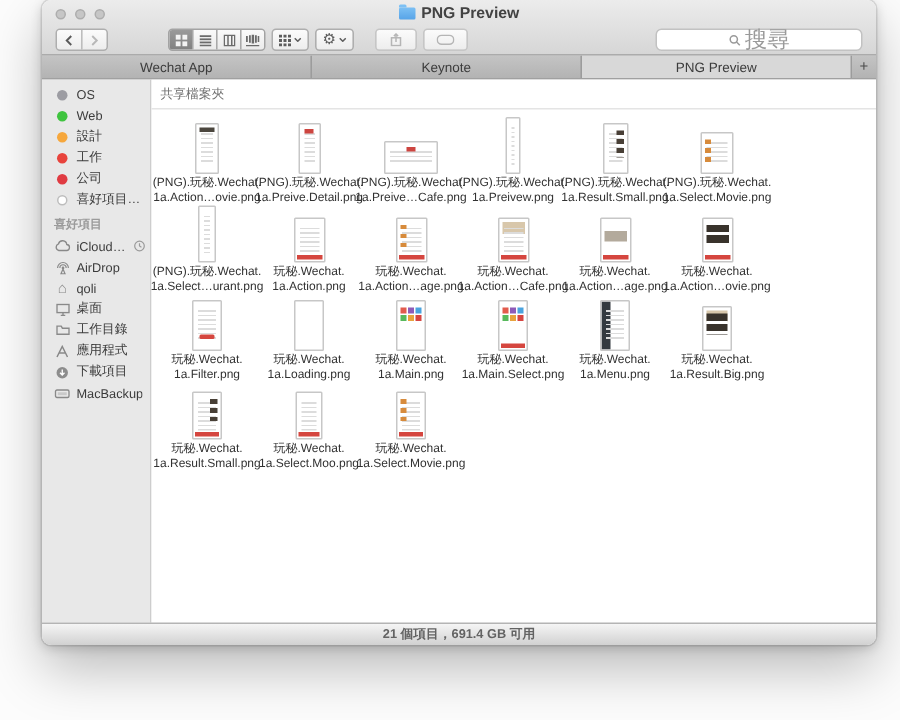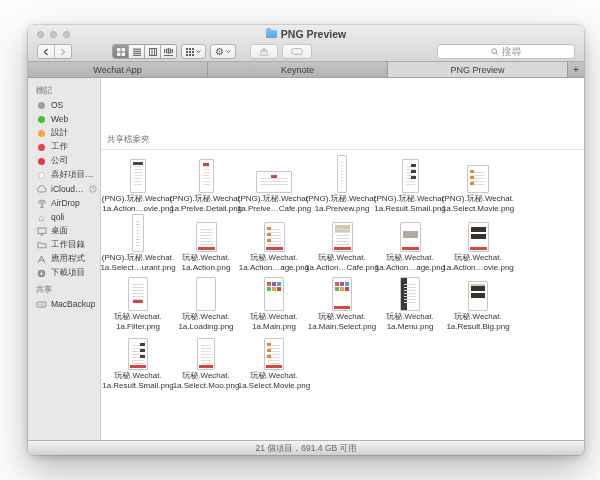--- a/index.html
+++ b/index.html
@@ -1,17 +1,17 @@
 <!DOCTYPE html>
 <html><head>
 <meta charset="utf-8">
 <style>
   html,body{margin:0;padding:0;}
   body{width:600px;height:480px;background:#fcfcfc;font-family:"Liberation Sans",sans-serif;position:relative;overflow:hidden;}
-  .window{position:absolute;left:28px;top:25px;width:556px;height:430px;border-radius:6px;background:#fff;
+  .window{position:absolute;left:28px;top:0;width:556px;height:430px;border-radius:6px;background:#fff;
     box-shadow:0 16px 36px rgba(0,0,0,.26),0 2px 8px rgba(0,0,0,.18),0 0 0 1px rgba(0,0,0,.10);
     display:flex;flex-direction:column;overflow:hidden;}
   
   .chrome{flex:none;height:36px;background:linear-gradient(#ececec,#d6d6d6);border-bottom:1px solid #ababab;position:relative;}
   .traffic{position:absolute;left:9px;top:6px;display:flex;gap:6px;}
   .light{width:7px;height:7px;border-radius:50%;background:#c6c6c6;border:1px solid #adadad;box-sizing:border-box;}
   .titlebar{height:17px;display:flex;align-items:center;justify-content:center;gap:4px;}
   .folder-ico{width:11px;height:8px;background:linear-gradient(#7cc0f4,#57a4e8);border-radius:1px;position:relative;}
   .folder-ico:before{content:"";position:absolute;left:0;top:-2px;width:5px;height:2px;background:#7cc0f4;border-radius:1px 1px 0 0;}
   .title{font-size:10.5px;font-weight:bold;color:#434343;}
@@ -22,41 +22,41 @@
   .seg{display:flex;border:1px solid #a3a3a3;border-radius:3px;overflow:hidden;height:13px;margin-left:36px;}
   .seg>span{width:15px;display:flex;align-items:center;justify-content:center;background:linear-gradient(#fafafa,#ebebeb);color:#6b6b6b;}
   .seg>span+span{border-left:1px solid #a9a9a9;}
   .seg>span.sel{background:linear-gradient(#9a9a9a,#818181);color:#f3f3f3;}
   .tbtn{height:13px;border:1px solid #aeaeae;border-radius:3px;background:linear-gradient(#fbfbfb,#ededed);
     display:flex;align-items:center;justify-content:center;gap:2px;padding:0 4px;color:#5d5d5d;}
   .tbtn.dis{border-color:#c6c6c6;color:#b5b5b5;}
   .gear{font-size:10px;line-height:10px;}
   .search-field{margin-left:auto;width:136px;height:13px;border:1px solid #c2c2c2;border-radius:4px;background:#fff;
     display:flex;align-items:center;justify-content:center;gap:3px;}
-  .search-field span{font-size:10px;color:#9a9a9a;}
+  .search-field span{font-size:15px;color:#9a9a9a;}
   
   .tabbar{flex:none;height:15px;display:flex;background:#b3b3b3;border-bottom:1px solid #a0a0a0;}
   .tab{flex:1;display:flex;align-items:center;justify-content:center;font-size:9px;color:#3c3c3c;
     background:linear-gradient(#c4c4c4,#b3b3b3);border-right:1px solid #9c9c9c;white-space:nowrap;overflow:hidden;}
   .tab.active{background:#d8d8d8;}
   .tab-plus{width:16px;display:flex;align-items:center;justify-content:center;font-size:10px;color:#4d4d4d;
     background:linear-gradient(#c4c4c4,#b3b3b3);}
   
   .main{flex:1;display:flex;min-height:0;}
   .sidebar{flex:none;width:72px;background:#e8e8e8;border-right:1px solid #cdcdcd;padding-top:3px;overflow:hidden;}
   .sb-header{font-size:8px;font-weight:bold;color:#9b9b9b;padding:4px 0 2px 8px;white-space:nowrap;}
   .sb-item{height:14px;display:flex;align-items:center;padding:0 3px 0 8px;gap:4px;font-size:8.5px;color:#3b3b3b;white-space:nowrap;overflow:hidden;}
   .sb-icon{flex:none;width:11px;display:flex;align-items:center;justify-content:center;}
   .sb-label{overflow:hidden;text-overflow:ellipsis;}
   .sb-trail{margin-left:auto;flex:none;display:flex;align-items:center;}
   .sdot{width:7px;height:7px;border-radius:50%;display:inline-block;}
   .sdot.ring{background:#fff;border:1.5px solid #bdbdbd;box-sizing:border-box;}
   .uicon{font-size:10px;line-height:9px;color:#898989;}
   
-  .content{flex:1;background:#fff;display:flex;flex-direction:column;min-width:0;justify-content:center;}
+  .content{flex:1;background:#fff;display:flex;flex-direction:column;min-width:0;}
   .content-header{flex:none;font-size:8.5px;color:#707070;padding:4px 0 3px 6px;border-bottom:1px solid #e4e4e4;}
   .grid{display:grid;grid-template-columns:repeat(6,68px);padding:3px 0 0 3px;}
   .file{width:68px;height:59px;display:flex;flex-direction:column;align-items:center;}
   .thumb-wrap{flex:none;height:40px;display:flex;align-items:flex-end;justify-content:center;}
   .thumb{position:relative;background:#fff;border:1px solid #c7c7c7;border-radius:1px;box-sizing:border-box;overflow:hidden;}
   .fname{margin-top:2px;font-size:8px;line-height:8px;color:#323232;text-align:center;white-space:nowrap;}
   .tf{position:absolute;}
   .tf-lines{left:3px;right:3px;top:4px;bottom:5px;background:repeating-linear-gradient(rgba(0,0,0,0) 0 2px,#dcdcdc 2px 3px);}
   .tf-dark-top{left:2px;right:2px;top:2px;height:3px;background:#4b463e;}
   .tf-red-chip{left:50%;margin-left:-3px;top:3px;width:6px;height:3px;background:#cd4540;}
@@ -65,21 +65,21 @@
   .tf-photo{left:2px;right:2px;top:2px;height:8px;background:#d8c7ab;}
   .tf-photo-mid{left:2px;right:2px;top:8px;height:7px;background:#b3aa9c;}
   .tf-dark-blocks{left:2px;right:2px;top:4px;height:14px;background:repeating-linear-gradient(#39332c 0 5px,#fff 5px 7px);}
   .tf-dark-rows{right:2px;top:4px;width:5px;height:18px;background:repeating-linear-gradient(#483f36 0 3px,rgba(0,0,0,0) 3px 6px);}
   .tf-orange-rows{left:2px;top:4px;width:4px;height:16px;background:repeating-linear-gradient(#d78b3c 0 3px,rgba(0,0,0,0) 3px 6px);}
   .tf-dark-left{left:0;top:0;bottom:0;width:6px;background:#343a40;}
   .tf-grid-dots{left:2px;right:2px;top:4px;height:12px;display:flex;flex-wrap:wrap;gap:1px;align-content:flex-start;justify-content:center;}
   .tf-grid-dots b{width:4px;height:4px;display:block;}
   
   .statusbar{flex:none;height:14px;background:linear-gradient(#f5f5f5,#d1d1d1);border-top:1px solid #b4b4b4;
-    display:flex;align-items:flex-end;justify-content:center;font-size:8.5px;color:#636363;}
+    display:flex;align-items:center;justify-content:center;font-size:8.5px;color:#636363;font-weight:bold;}
   svg{display:block;}
 </style>
 </head>
 <body>
 
 <div class="window">
 
   <div class="chrome">
     <div class="traffic">
       <span class="light"></span>
@@ -197,21 +197,20 @@
   <div class="tabbar">
 
     <div class="tab">Wechat App</div>
       <div class="tab">Keynote</div>
       <div class="tab active">PNG Preview</div>
       <div class="tab-plus">+</div>
   </div>
 
   <div class="main">
     <div class="sidebar">
-        <div class="sb-header">標記</div>
         <div class="sb-item">
           <span class="sb-icon">
             <span class="sdot" style="background:#9c9ca2"></span>
           </span>
           <span class="sb-label">OS</span>
         </div>
         <div class="sb-item">
           <span class="sb-icon">
             <span class="sdot" style="background:#3fc43f"></span>
           </span>
@@ -234,20 +233,21 @@
             <span class="sdot" style="background:#e03b42"></span>
           </span>
           <span class="sb-label">公司</span>
         </div>
         <div class="sb-item">
           <span class="sb-icon">
             <span class="sdot ring"></span>
           </span>
           <span class="sb-label">喜好項目…</span>
         </div>
+        <div class="sb-header">喜好項目</div>
         <div class="sb-item">
           <span class="sb-icon">
             <svg width="11" height="8" viewBox="0 0 11 8">
               <path d="M3.2 7h4.9a2 2 0 0 0 .4-4A2.8 2.8 0 0 0 3 2.6 2.3 2.3 0 0 0 3.2 7z" fill="none" stroke="#898989" stroke-width="0.9"></path>
             </svg>
           </span>
           <span class="sb-label">iCloud Dri…</span>
           <span class="sb-trail">
             <svg width="8" height="8" viewBox="0 0 8 8">
               <circle cx="4" cy="4" r="3.2" fill="none" stroke="#9a9a9a" stroke-width=".8"></circle>
@@ -298,21 +298,20 @@
         </div>
         <div class="sb-item">
           <span class="sb-icon">
             <svg width="9" height="9" viewBox="0 0 9 9">
               <circle cx="4.5" cy="4.5" r="3.8" fill="#8d8d8d"></circle>
               <path d="M4.5 2.4v3.4M3 4.5l1.5 1.5L6 4.5" stroke="#fff" stroke-width=".9" fill="none"></path>
             </svg>
           </span>
           <span class="sb-label">下載項目</span>
         </div>
-        <div class="sb-header">共享</div>
         <div class="sb-item">
           <span class="sb-icon">
             <svg width="11" height="7" viewBox="0 0 11 7">
               <rect x="1" y="1" width="9" height="5" rx="1" fill="none" stroke="#898989" stroke-width=".9"></rect>
               <rect x="2.5" y="2.5" width="6" height="2" fill="#c9c9c9"></rect>
             </svg>
           </span>
           <span class="sb-label">MacBackup</span>
         </div>
       </div>

